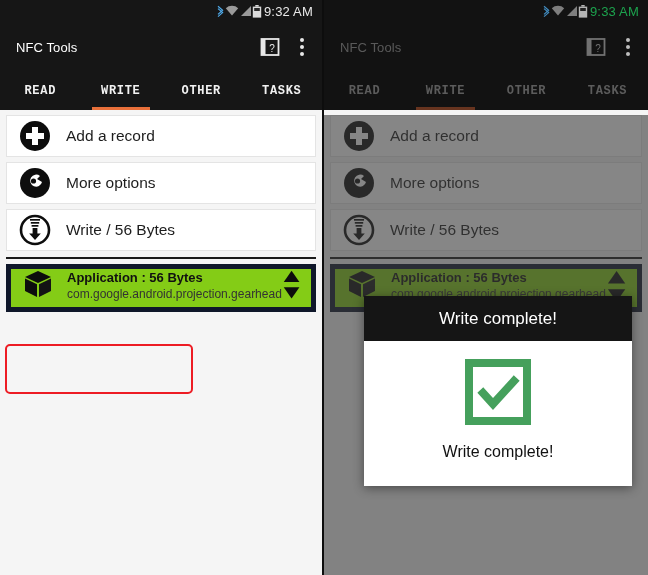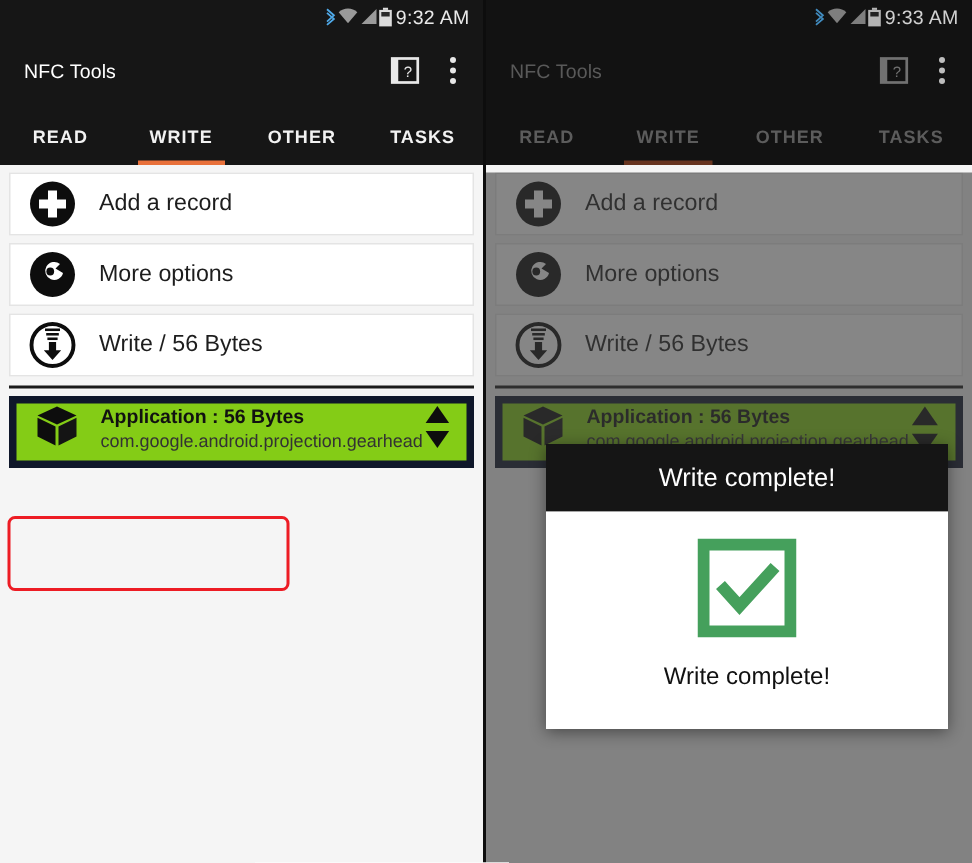--- a/index.html
+++ b/index.html
@@ -94,20 +94,21 @@
   .tab {
     flex: 1;
     display: flex;
     align-items: center;
     justify-content: center;
     position: relative;
     color: #f2f2f2;
     font-size: 12px;
     font-weight: bold;
     letter-spacing: 0.7px;
+    font-family: Liberation Mono, monospace;
   }
   .tab.active::after {
     content: "";
     position: absolute;
     left: 14%;
     right: 14%;
     bottom: 0;
     height: 3px;
     background: #e8703a;
   }
@@ -234,21 +235,21 @@
     letter-spacing: 0.4px;
   }
 
   
   .phone.right .statusbar,
   .phone.right .appbar,
   .phone.right .tabs { filter: brightness(0.82); }
   .phone.right .app-title { color: #6d6d6d; }
   .phone.right .tab { color: #707070; }
   .phone.right .tab.active::after { background: #7d4026; }
-  .phone.right .sb-time { color: #ffffff; }
+  .phone.right .sb-time { color: #22c55e; }
 </style>
 </head>
 <body>
 
 <div class="screens">
 
   <div class="phone left">
 
     <div class="statusbar">
       <svg class="sb-icon" width="9" height="13" viewBox="0 0 9 13">

